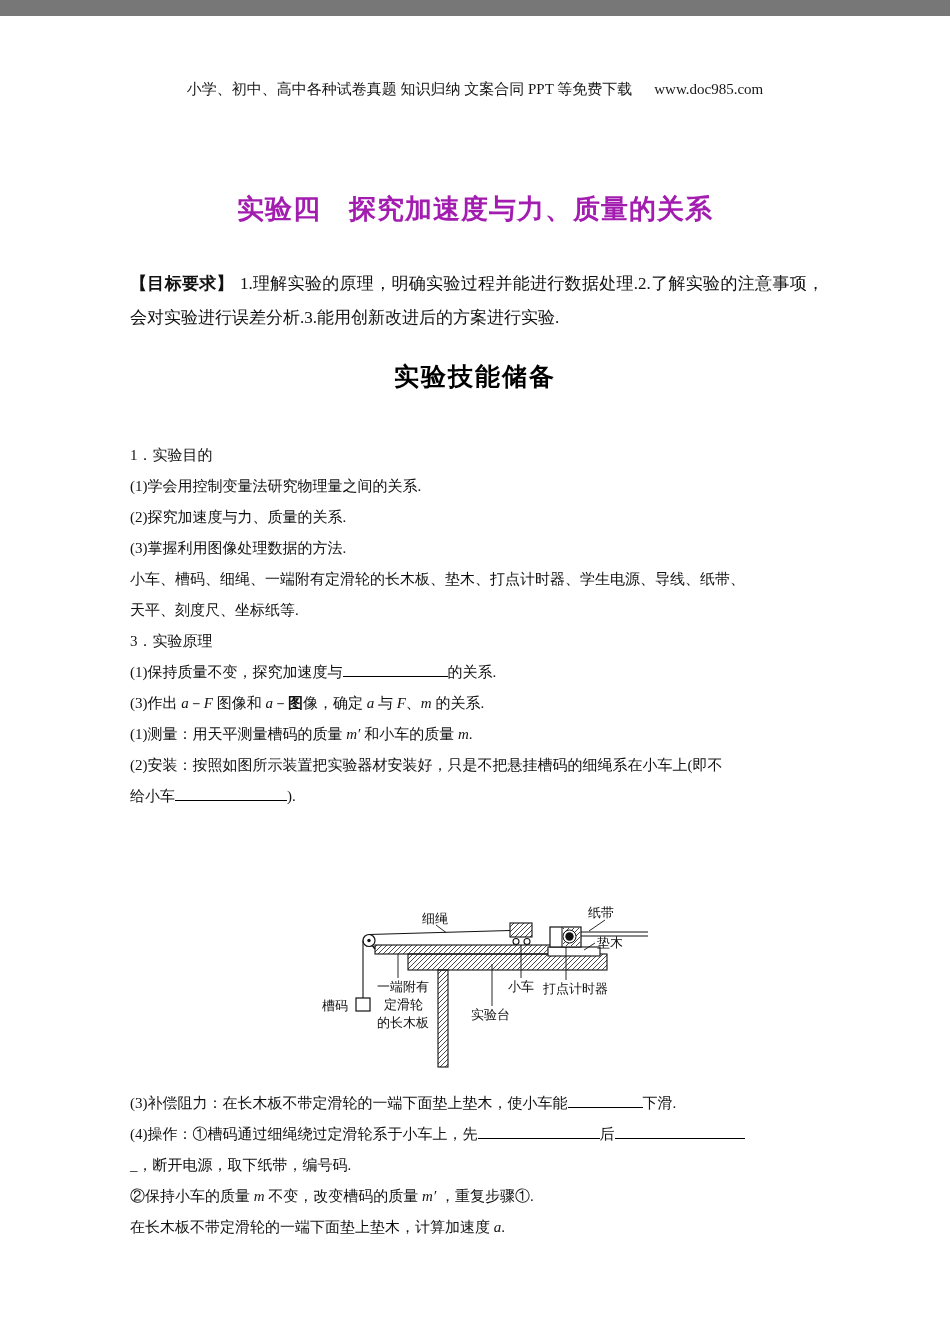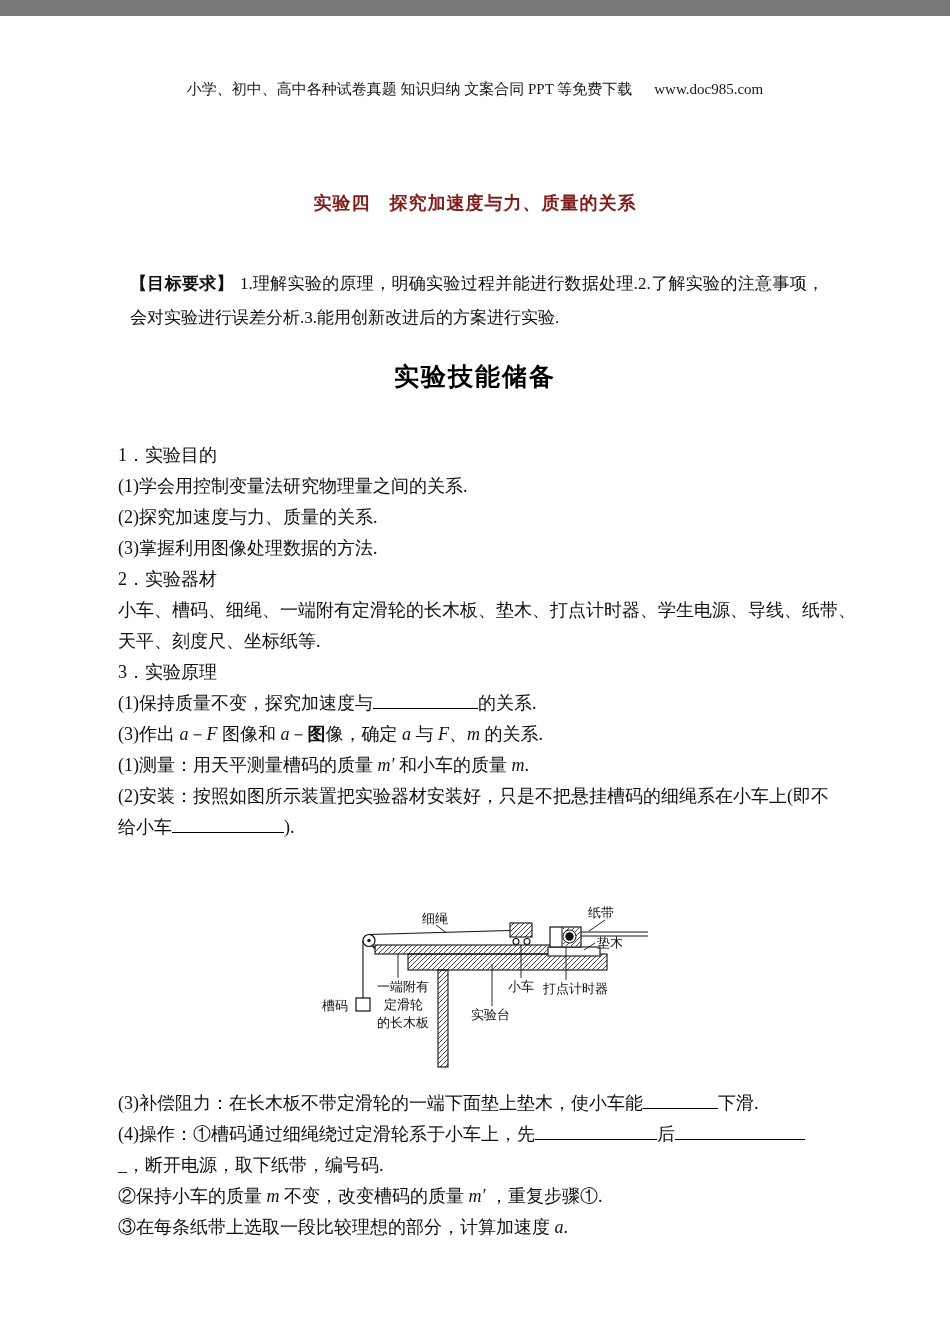--- a/index.html
+++ b/index.html
@@ -15,39 +15,39 @@
   .header{
     position:absolute;top:64px;left:0;width:950px;
     text-align:center;font-size:15px;color:#161616;
     font-family:"Liberation Serif",serif;
   }
   .header .header-url{margin-left:22px;}
   .title{
     position:absolute;top:175px;left:0;width:950px;margin:0;
     text-align:center;
     font-family:"Liberation Sans",sans-serif;
-    font-weight:bold;font-size:18px;letter-spacing:1px;color:#7f1d1d;
+    font-weight:bold;font-size:27px;letter-spacing:1px;color:#a21caf;
   }
   .objective{
     position:absolute;top:251px;left:130px;width:694px;margin:0;
     font-size:17px;line-height:34px;text-align:justify;color:#111;
   }
   .objective .obj-label{
     font-family:"Liberation Sans",sans-serif;
     font-weight:bold;margin-right:6px;
   }
   .section-heading{
     position:absolute;top:344px;left:0;width:950px;margin:0;
     text-align:center;
     font-family:"Liberation Sans",sans-serif;
     font-weight:bold;font-size:25px;letter-spacing:2px;color:#000;
   }
   .body-block{
-    position:absolute;left:118px;width:700px;
-    font-size:18px;line-height:31px;color:#111;
+    position:absolute;left:130px;width:700px;
+    font-size:15px;line-height:31px;color:#111;
     white-space:nowrap;
   }
   .block-a{top:424px;}
   .block-b{top:1072px;}
   .body-line{height:31px;}
   .blank{
     display:inline-block;
     border-bottom:1.2px solid #000;
     height:1.05em;
     vertical-align:baseline;
@@ -79,21 +79,20 @@
 
   <p class="objective"><span class="obj-label">【目标要求】</span><span>1.理解实验的原理，明确实验过程并能进行数据处理.2.了解实验的注意事项，会对实验进行误差分析.3.能用创新改进后的方案进行实验.</span></p>
 
   <h2 class="section-heading">实验技能储备</h2>
 
   <div class="body-block block-a">
     <div class="body-line"><span>1．实验目的</span></div>
     <div class="body-line"><span>(1)学会用控制变量法研究物理量之间的关系.</span></div>
     <div class="body-line"><span>(2)探究加速度与力、质量的关系.</span></div>
     <div class="body-line"><span>(3)掌握利用图像处理数据的方法.</span></div>
-    <div class="body-line"><span>2．实验器材</span></div>
     <div class="body-line"><span>小车、槽码、细绳、一端附有定滑轮的长木板、垫木、打点计时器、学生电源、导线、纸带、</span></div>
     <div class="body-line"><span>天平、刻度尺、坐标纸等.</span></div>
     <div class="body-line"><span>3．实验原理</span></div>
     <div class="body-line"><span>(1)保持质量不变，探究加速度与</span><span class="blank" style="width: 105px;"></span><span>的关系.</span></div>
     <div class="body-line"><span>(3)作出 </span><span class="var">a</span><span>－</span><span class="var">F</span><span> 图像和 </span><span class="var">a</span><span>－</span><span class="bold">图</span><span>像，确定 </span><span class="var">a</span><span> 与 </span><span class="var">F</span><span>、</span><span class="var">m</span><span> 的关系.</span></div>
     <div class="body-line"><span>(1)测量：用天平测量槽码的质量 </span><span class="var">m′</span><span> 和小车的质量 </span><span class="var">m</span><span>.</span></div>
     <div class="body-line"><span>(2)安装：按照如图所示装置把实验器材安装好，只是不把悬挂槽码的细绳系在小车上(即不</span></div>
     <div class="body-line"><span>给小车</span><span class="blank" style="width: 112px;"></span><span>).</span></div>
   </div>
 
@@ -150,16 +149,16 @@
     <text x="84" y="107">定滑轮</text>
     <text x="77" y="125">的长木板</text>
     <text x="22" y="108">槽码</text>
   </svg>
 
   <div class="body-block block-b">
     <div class="body-line"><span>(3)补偿阻力：在长木板不带定滑轮的一端下面垫上垫木，使小车能</span><span class="blank" style="width: 75px;"></span><span>下滑.</span></div>
     <div class="body-line"><span>(4)操作：①槽码通过细绳绕过定滑轮系于小车上，先</span><span class="blank" style="width: 122px;"></span><span>后</span><span class="blank" style="width: 130px;"></span></div>
     <div class="body-line"><span>_，断开电源，取下纸带，编号码.</span></div>
     <div class="body-line"><span>②保持小车的质量 </span><span class="var">m</span><span> 不变，改变槽码的质量 </span><span class="var">m′</span><span> ，重复步骤①.</span></div>
-    <div class="body-line"><span>③在每条纸带上选取一段比较理想的部分，计算加速度 </span><span class="var">a</span><span>.</span></div>
+    <div class="body-line"><span>在长木板不带定滑轮的一端下面垫上垫木，计算加速度 </span><span class="var">a</span><span>.</span></div>
   </div>
 
 </div>
 
 </body></html>

